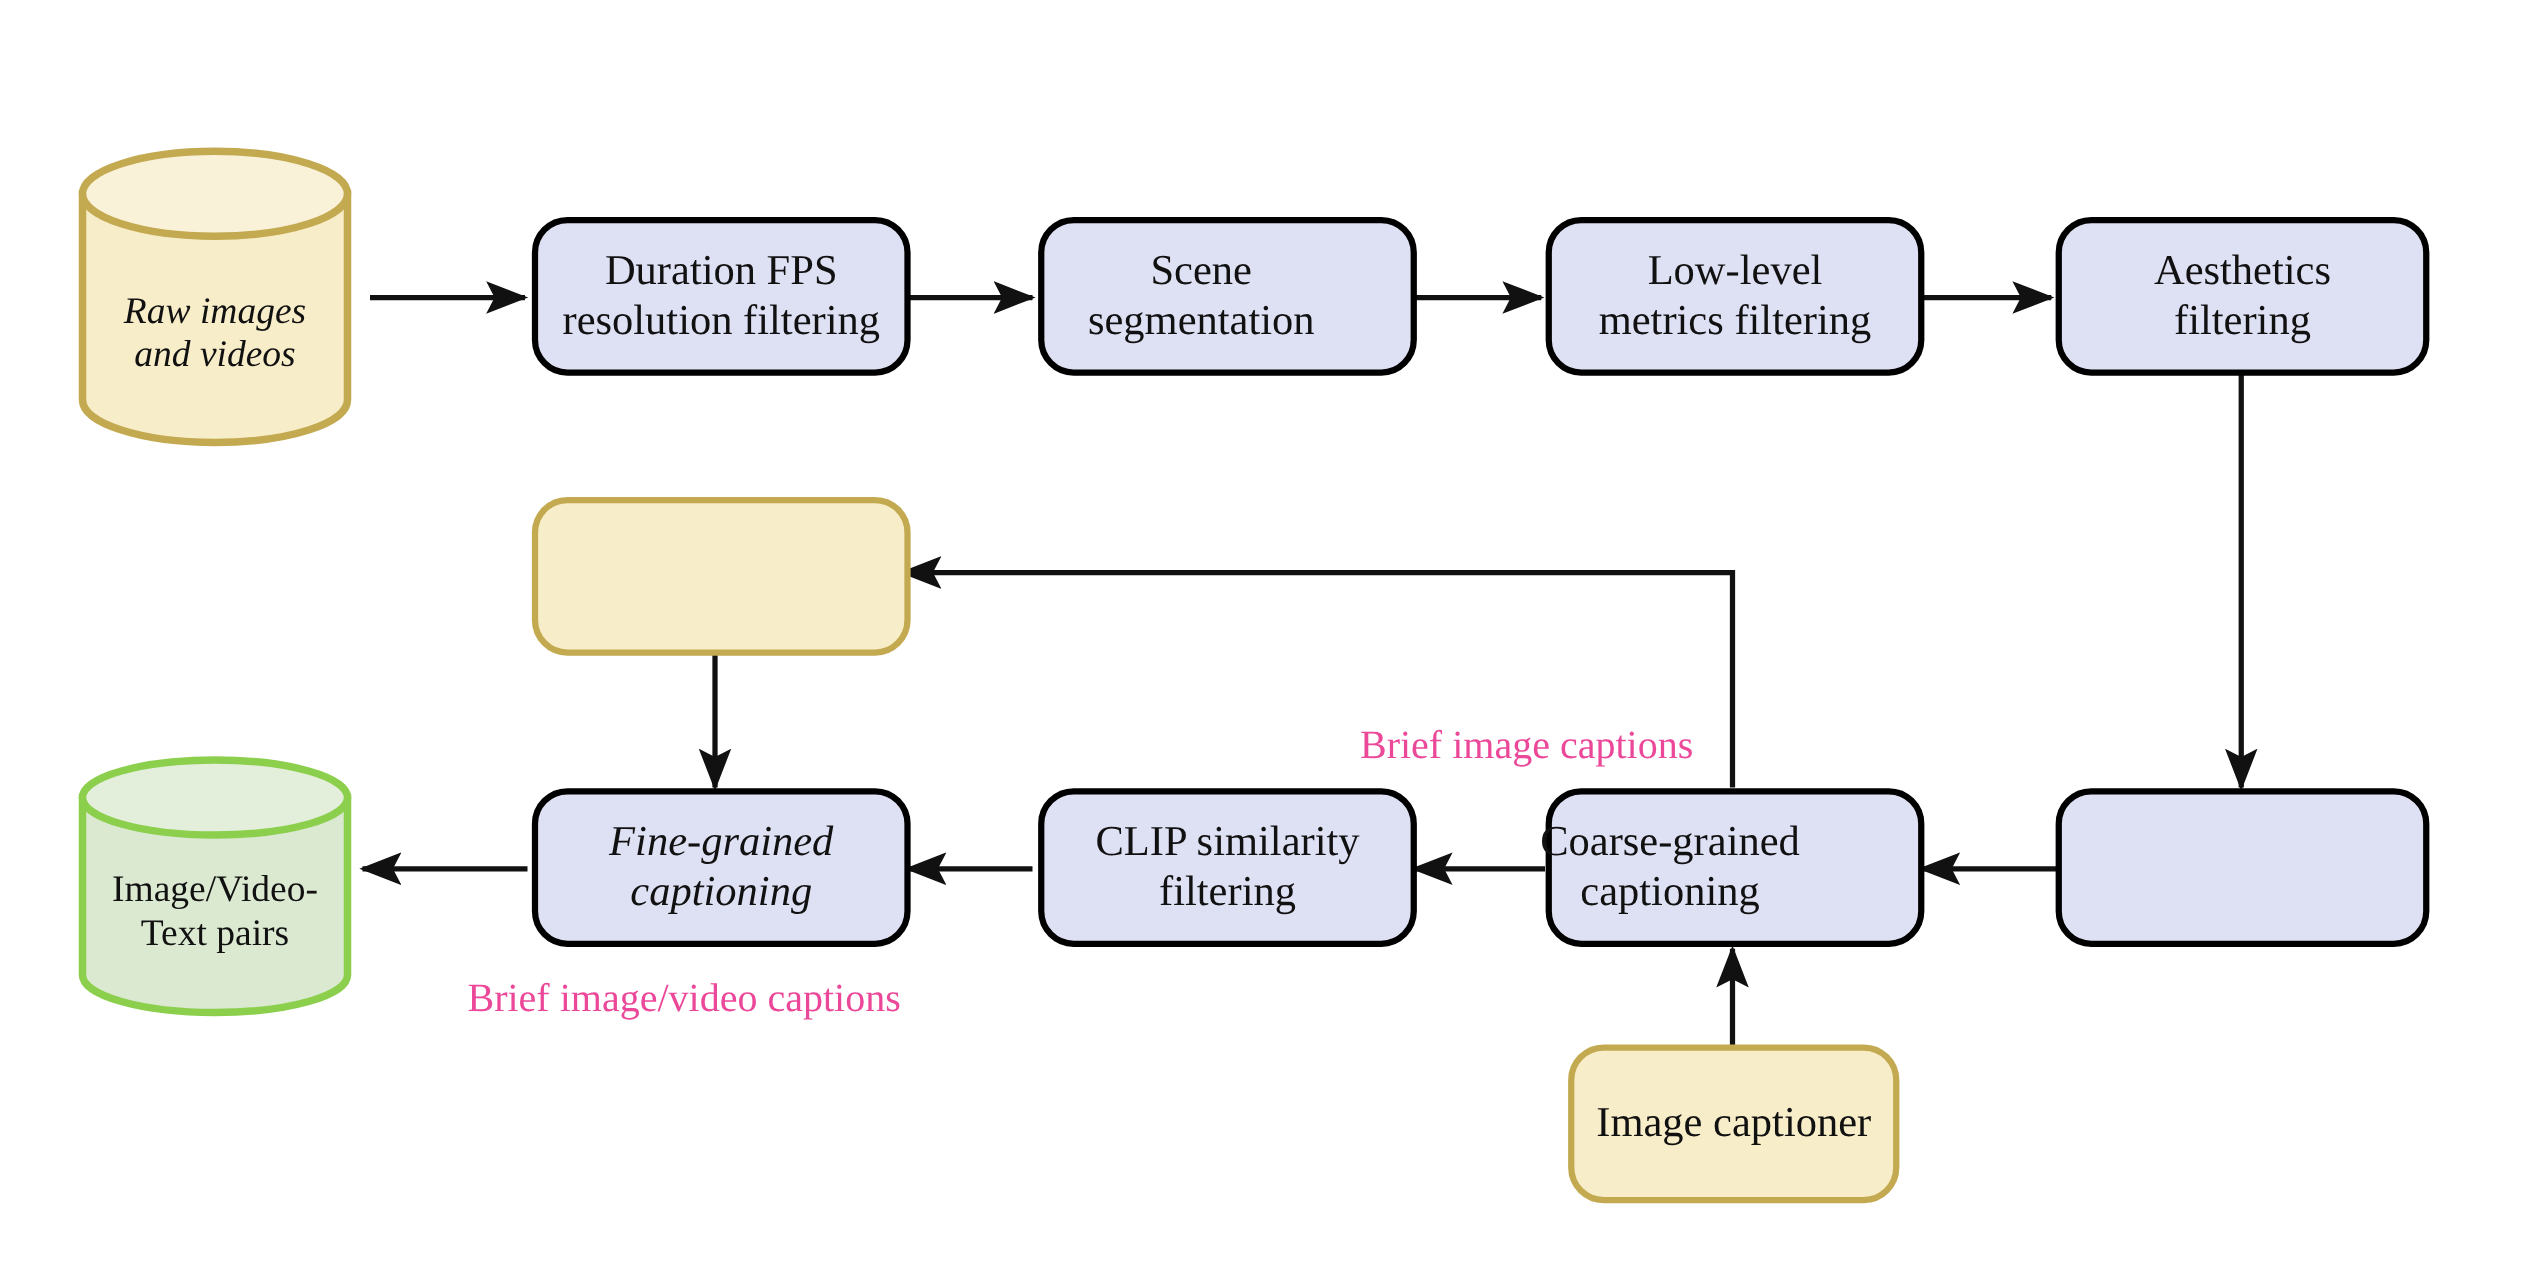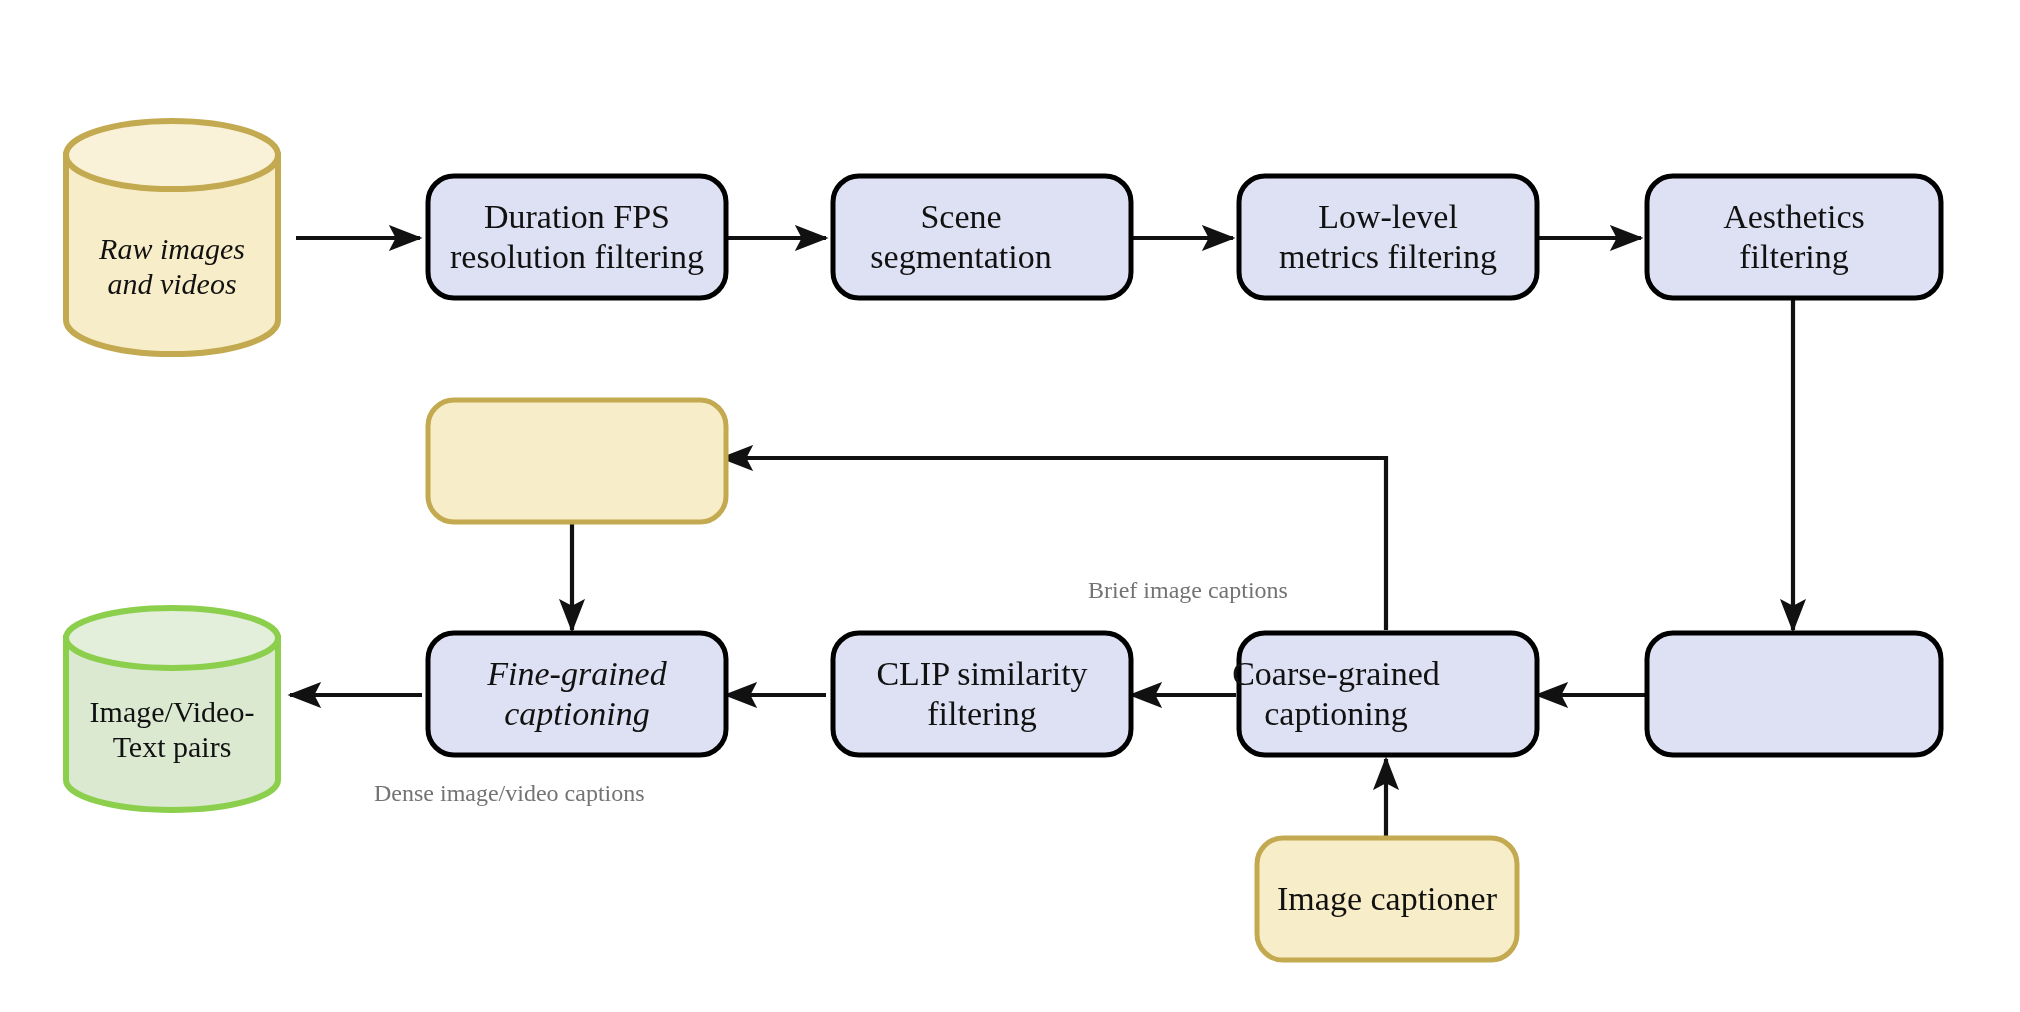--- a/index.html
+++ b/index.html
@@ -37,22 +37,22 @@
     white-space: pre-line;
   }
   .box-label {
     font-size: 34px;
   }
   .cyl-label {
     font-size: 30px;
   }
   .edge-label {
     position: absolute;
-    font-size: 24px;
-    color: #737373;
+    font-size: 32px;
+    color: #ec4899;
     white-space: nowrap;
   }
 </style>
 </head>
 <body>
 
 <div id="diagram-root">
 
   <svg class="layer" viewBox="0 0 2020 1012">
     <defs>
@@ -129,15 +129,15 @@
 captioning</div>
 
 
   <div class="node-label box-label" style="left:1257px; top:838px; width:260px; height:122px;">Image captioner</div>
 
   <div class="node-label cyl-label" style="left:62px; top:664px; width:220px; height:130px;">Image/Video-
 Text pairs</div>
 
   <div class="edge-label" style="left:1088px; top:577px;">Brief image captions</div>
 
-  <div class="edge-label" style="left:374px; top:780px;">Dense image/video captions</div>
+  <div class="edge-label" style="left:374px; top:780px;">Brief image/video captions</div>
 
 </div>
 
 </body></html>

